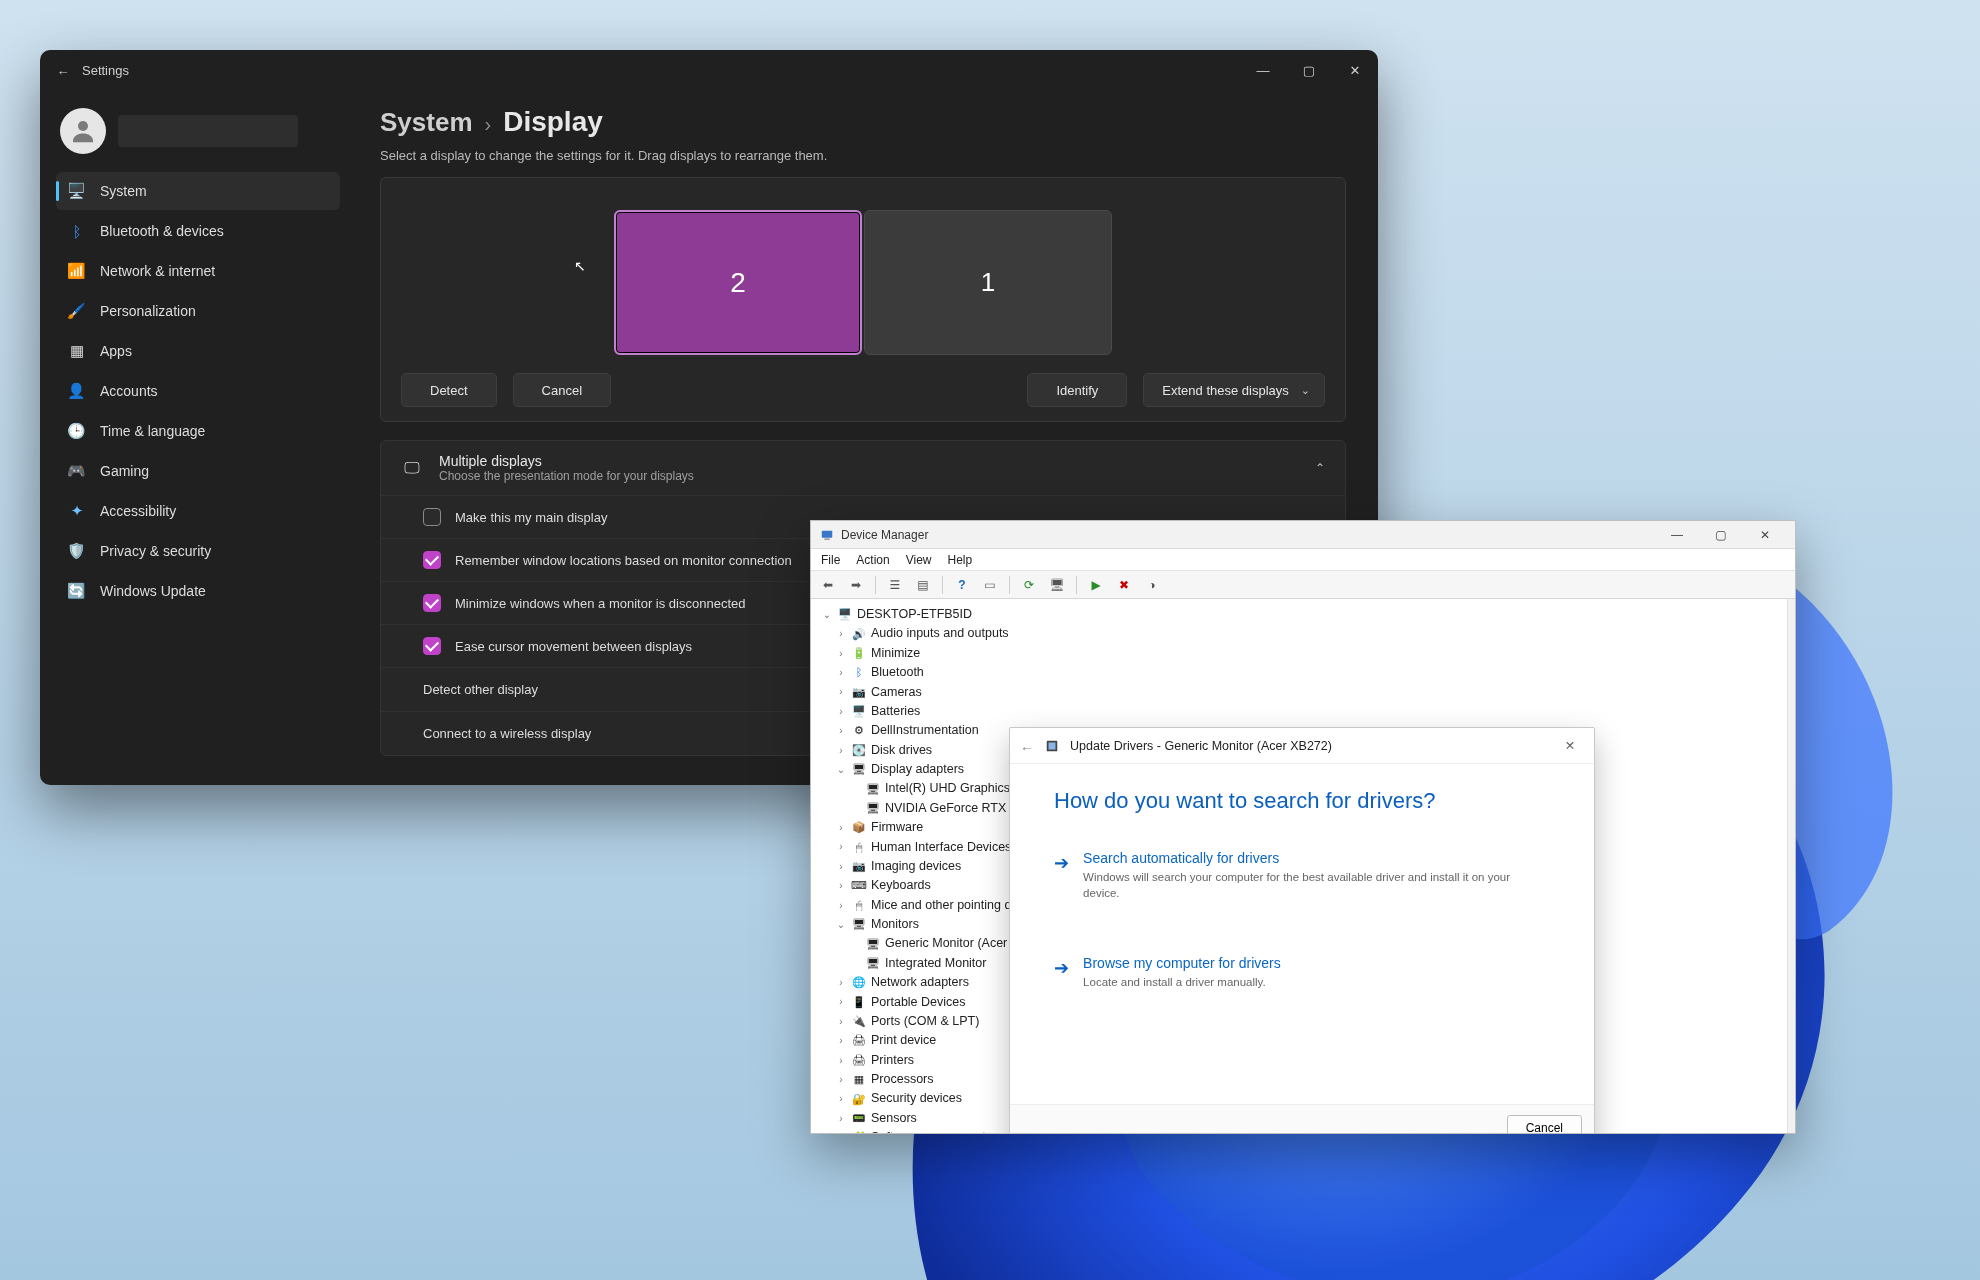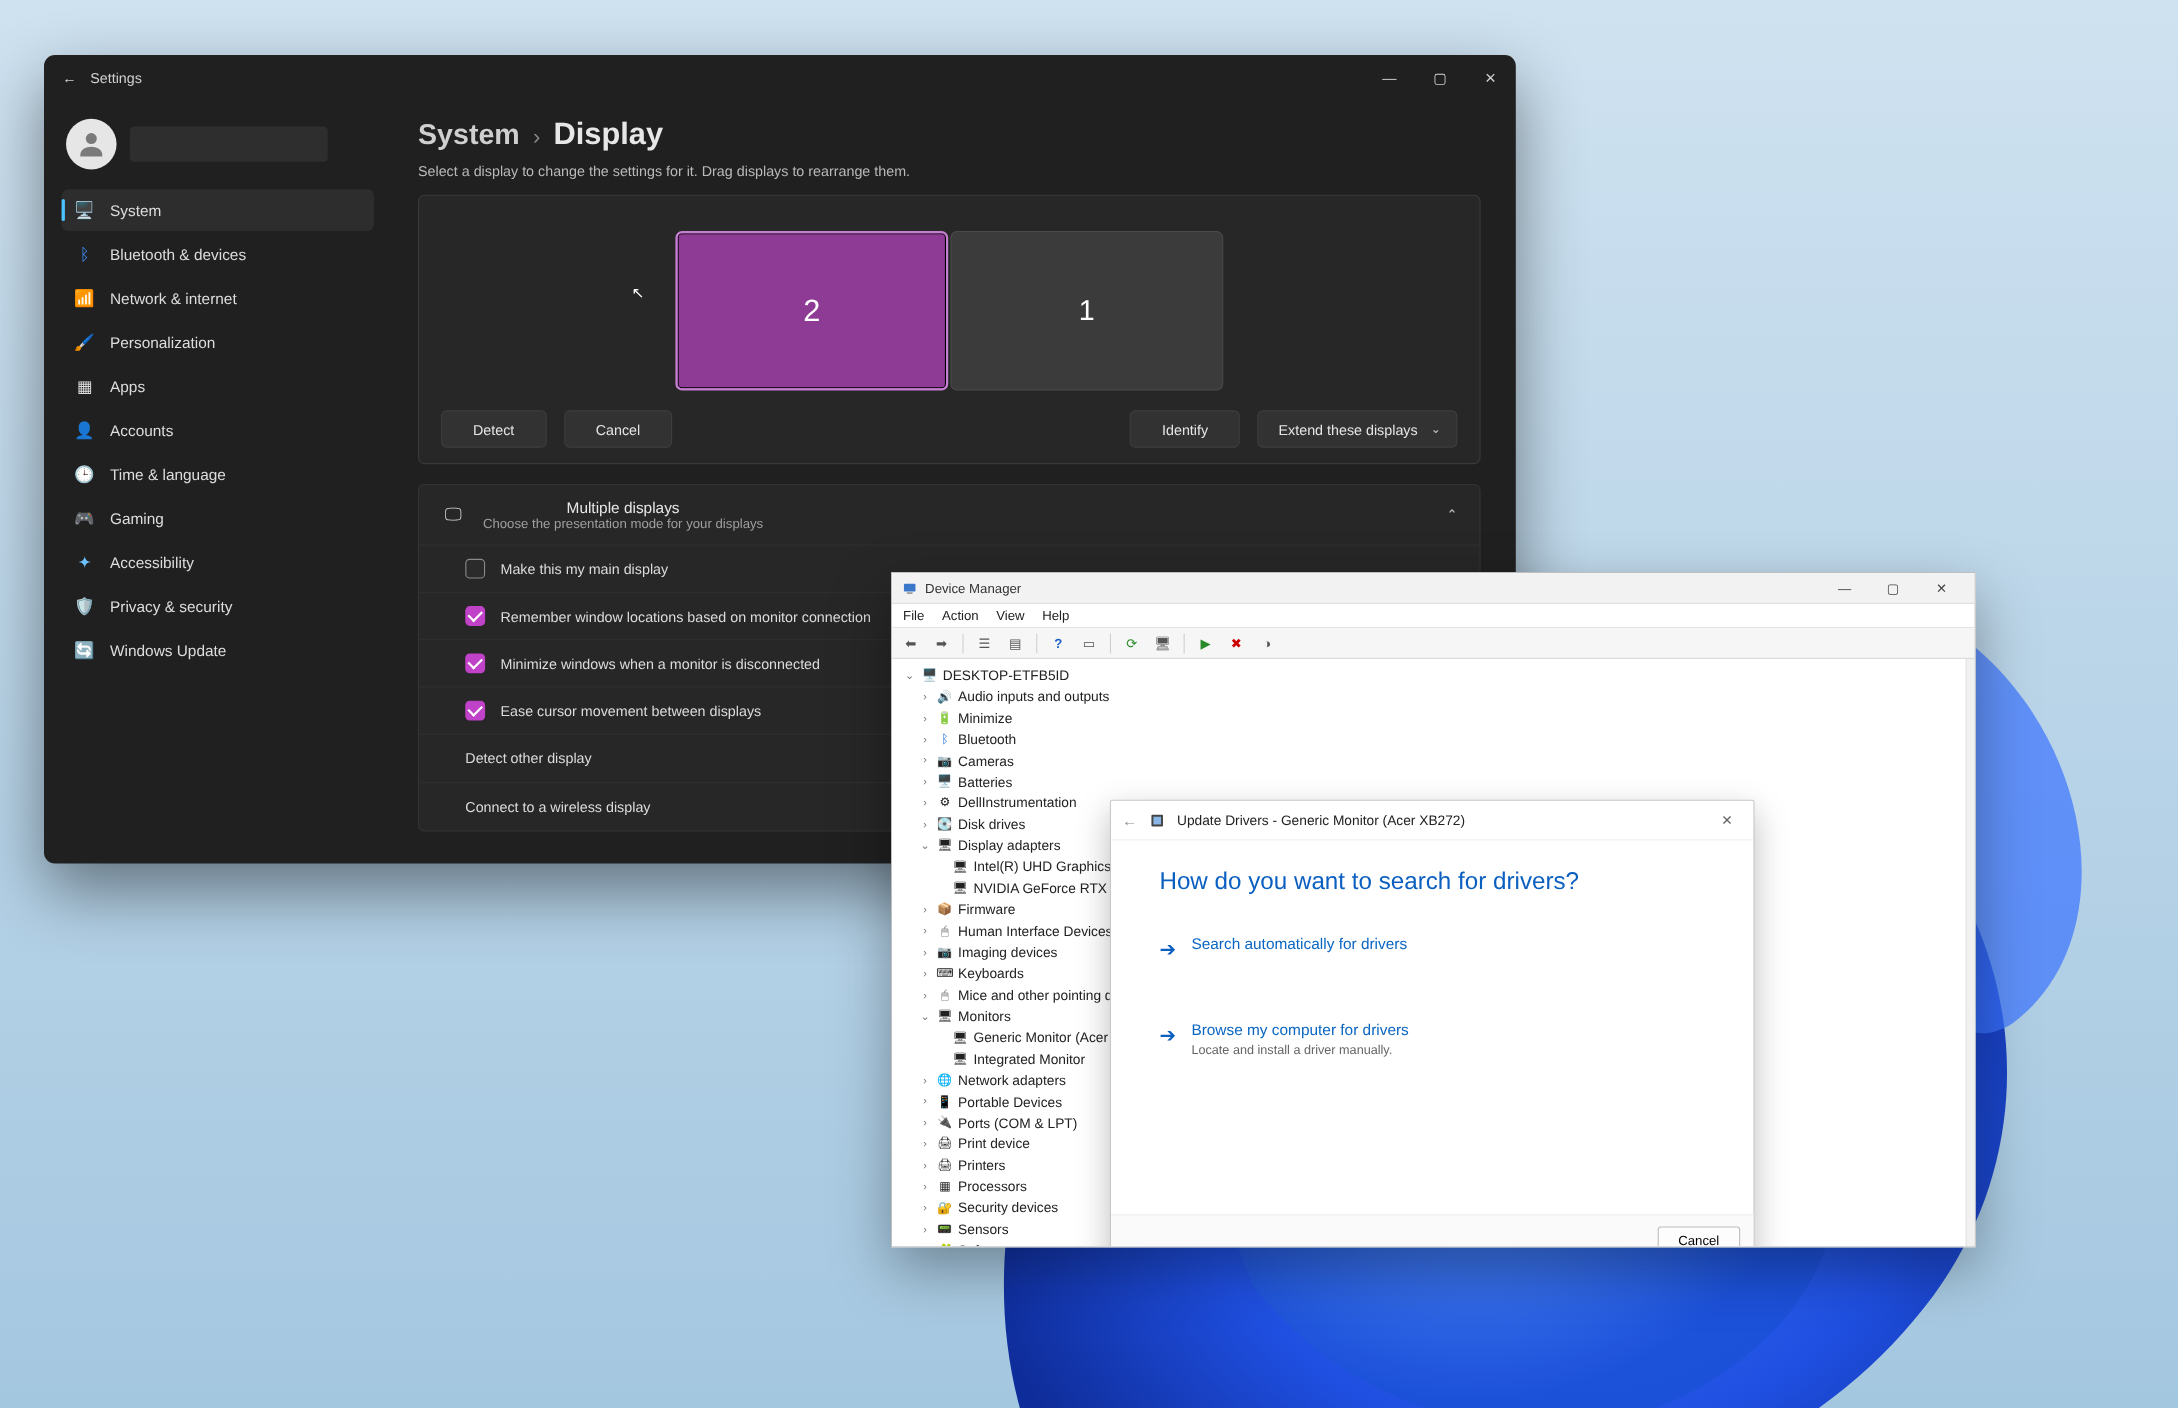--- a/index.html
+++ b/index.html
@@ -155,21 +155,21 @@
   }
   .btn-select .chev { font-size:11px; color:#c8c8c8; }
 
   .section {
     margin-top:18px; border:1px solid #343434; border-radius:6px; background:#272727;
   }
   .sec-header {
     display:flex; align-items:center; gap:16px; padding:12px 20px; cursor:pointer;
   }
   .sec-header .sec-icon { width:22px; color:#cfcfcf; display:flex; justify-content:center; }
-  .sec-header .sec-titles { display:flex; flex-direction:column;text-align:center; }
+  .sec-header .sec-titles { display:flex; flex-direction:column; }
   .sec-header .sec-title { font-size:14px; color:#e7e7e7; }
   .sec-header .sec-sub { font-size:12px; color:#9f9f9f; }
   .sec-header .chev-up { margin-left:auto; color:#c0c0c0; font-size:12px; }
 
   .sec-row {
     display:flex; align-items:center; gap:14px;
     padding:12px 20px 12px 42px;
     border-top:1px solid #303030;
     font-size:13px; color:#dcdcdc;
   }
@@ -718,20 +718,21 @@
         <span class="spacer"></span>
         <span class="close">✕</span>
       </div>
       <div class="dlg-body">
         <div class="dlg-heading">How do you want to search for drivers?</div>
 
         <div class="dlg-opt">
           <span class="arrow">➔</span>
           <div>
             <div class="ot">Search automatically for drivers</div>
+            <div class="od">Windows will search your computer for the best available driver and install it on your device.</div>
           </div>
         </div>
 
         <div class="dlg-gap"></div>
 
         <div class="dlg-opt">
           <span class="arrow">➔</span>
           <div>
             <div class="ot">Browse my computer for drivers</div>
             <div class="od">Locate and install a driver manually.</div>

